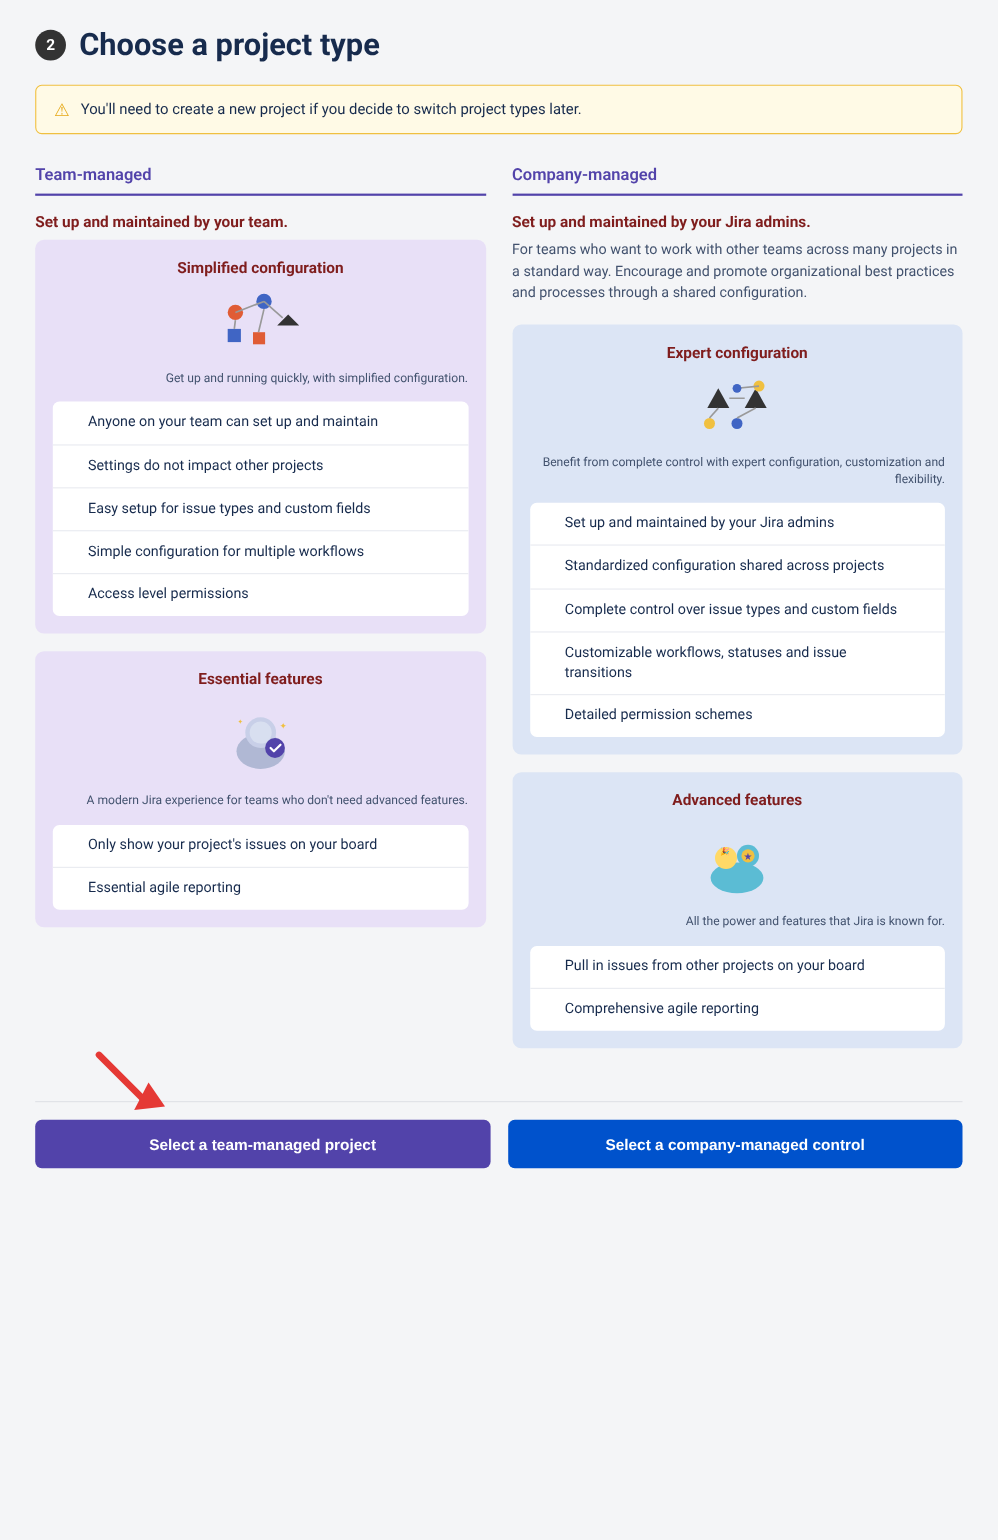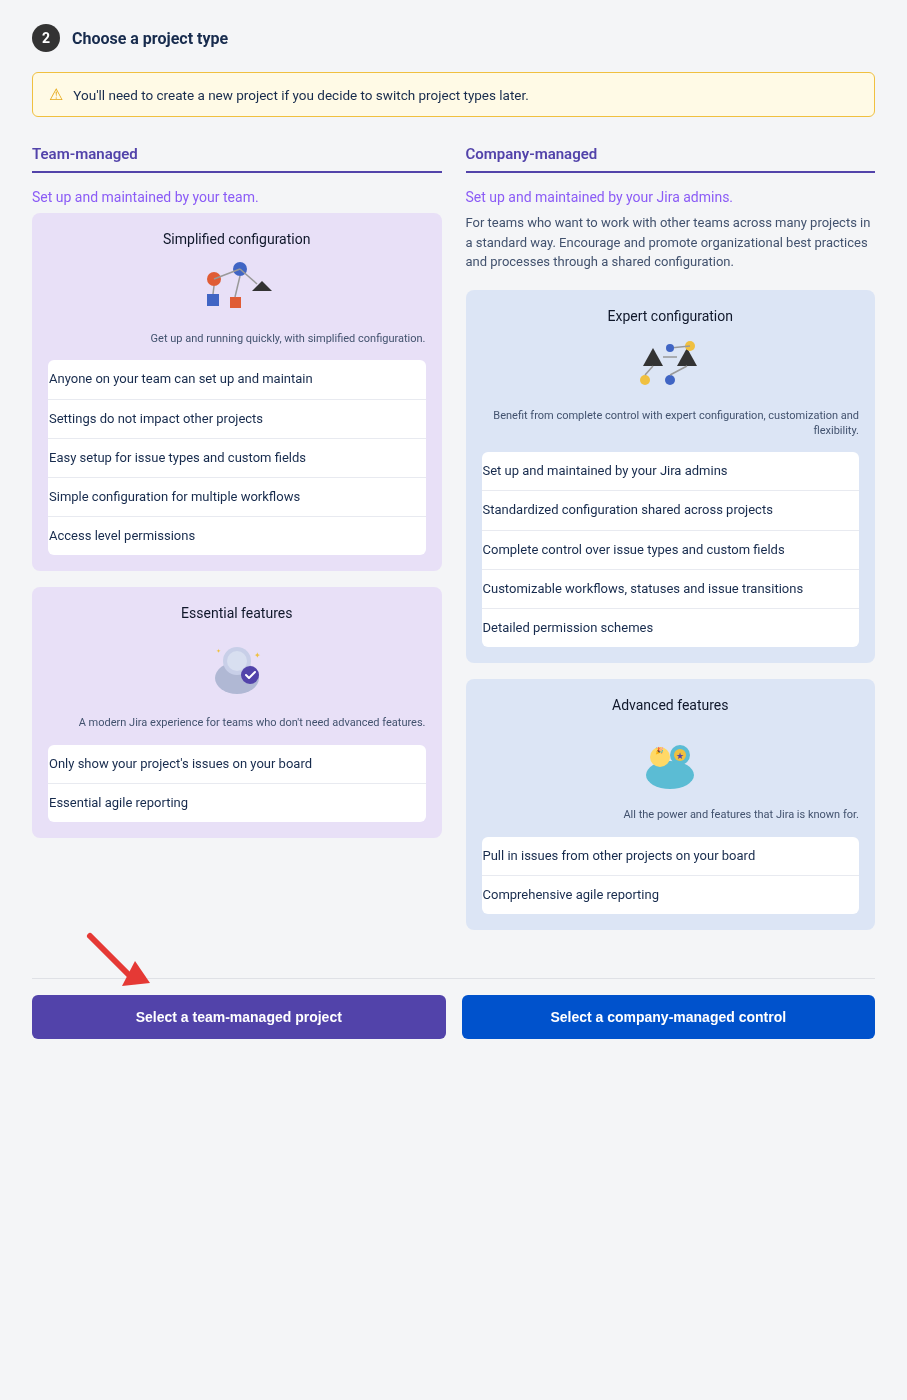--- a/index.html
+++ b/index.html
@@ -20,21 +20,21 @@
       width: 28px; height: 28px;
       border-radius: 50%;
       background: #333;
       color: #fff;
       display: flex; align-items: center; justify-content: center;
       font-weight: bold;
       font-size: 14px;
       flex-shrink: 0;
     }
     .page-title {
-      font-size: 16px;
+      font-size: 28px;
       font-weight: 700;
       color: #172b4d;
     }
     .warning-banner {
       background: #fffae6;
       border: 1px solid #f0c040;
       border-radius: 6px;
       padding: 12px 16px;
       display: flex;
       align-items: center;
@@ -57,44 +57,44 @@
       text-align: left;
       font-size: 15px;
       font-weight: 600;
       color: #5243aa;
       padding-bottom: 8px;
       border-bottom: 2px solid #5243aa;
       margin-bottom: 16px;
     }
     .col-description-title {
       font-size: 14px;
-      font-weight: 400;
-      color: #8b5cf6;
+      font-weight: 700;
+      color: #7f1d1d;
       margin-bottom: 8px;
     }
     .col-description-text {
       font-size: 13px;
       color: #42526e;
       line-height: 1.5;
       margin-bottom: 18px;
     }
     .feature-card {
       background: #e8e0f7;
       border-radius: 8px;
       padding: 18px 16px 16px 16px;
       margin-bottom: 16px;
     }
     .feature-card.right {
       background: #dce5f5;
     }
     .feature-card-title {
       text-align: center;
       font-size: 14px;
-      font-weight: 400;
-      color: #0f172a;
+      font-weight: 700;
+      color: #7f1d1d;
       margin-bottom: 12px;
     }
     .feature-card-icon {
       text-align: center;
       margin-bottom: 12px;
       font-size: 32px;
       line-height: 1;
     }
     .feature-card-desc {
       text-align: right;
@@ -102,21 +102,21 @@
       color: #42526e;
       margin-bottom: 14px;
       line-height: 1.4;
     }
     .feature-list {
       background: #fff;
       border-radius: 6px;
       overflow: hidden;
     }
     .feature-list-item {
-      padding: 10px 1px;
+      padding: 10px 32px;
       font-size: 13px;
       color: #172b4d;
       border-bottom: 1px solid #e8eaf0;
       line-height: 1.4;
     }
     .feature-list-item:last-child {
       border-bottom: none;
     }
     .bottom-bar {
       position: relative;

